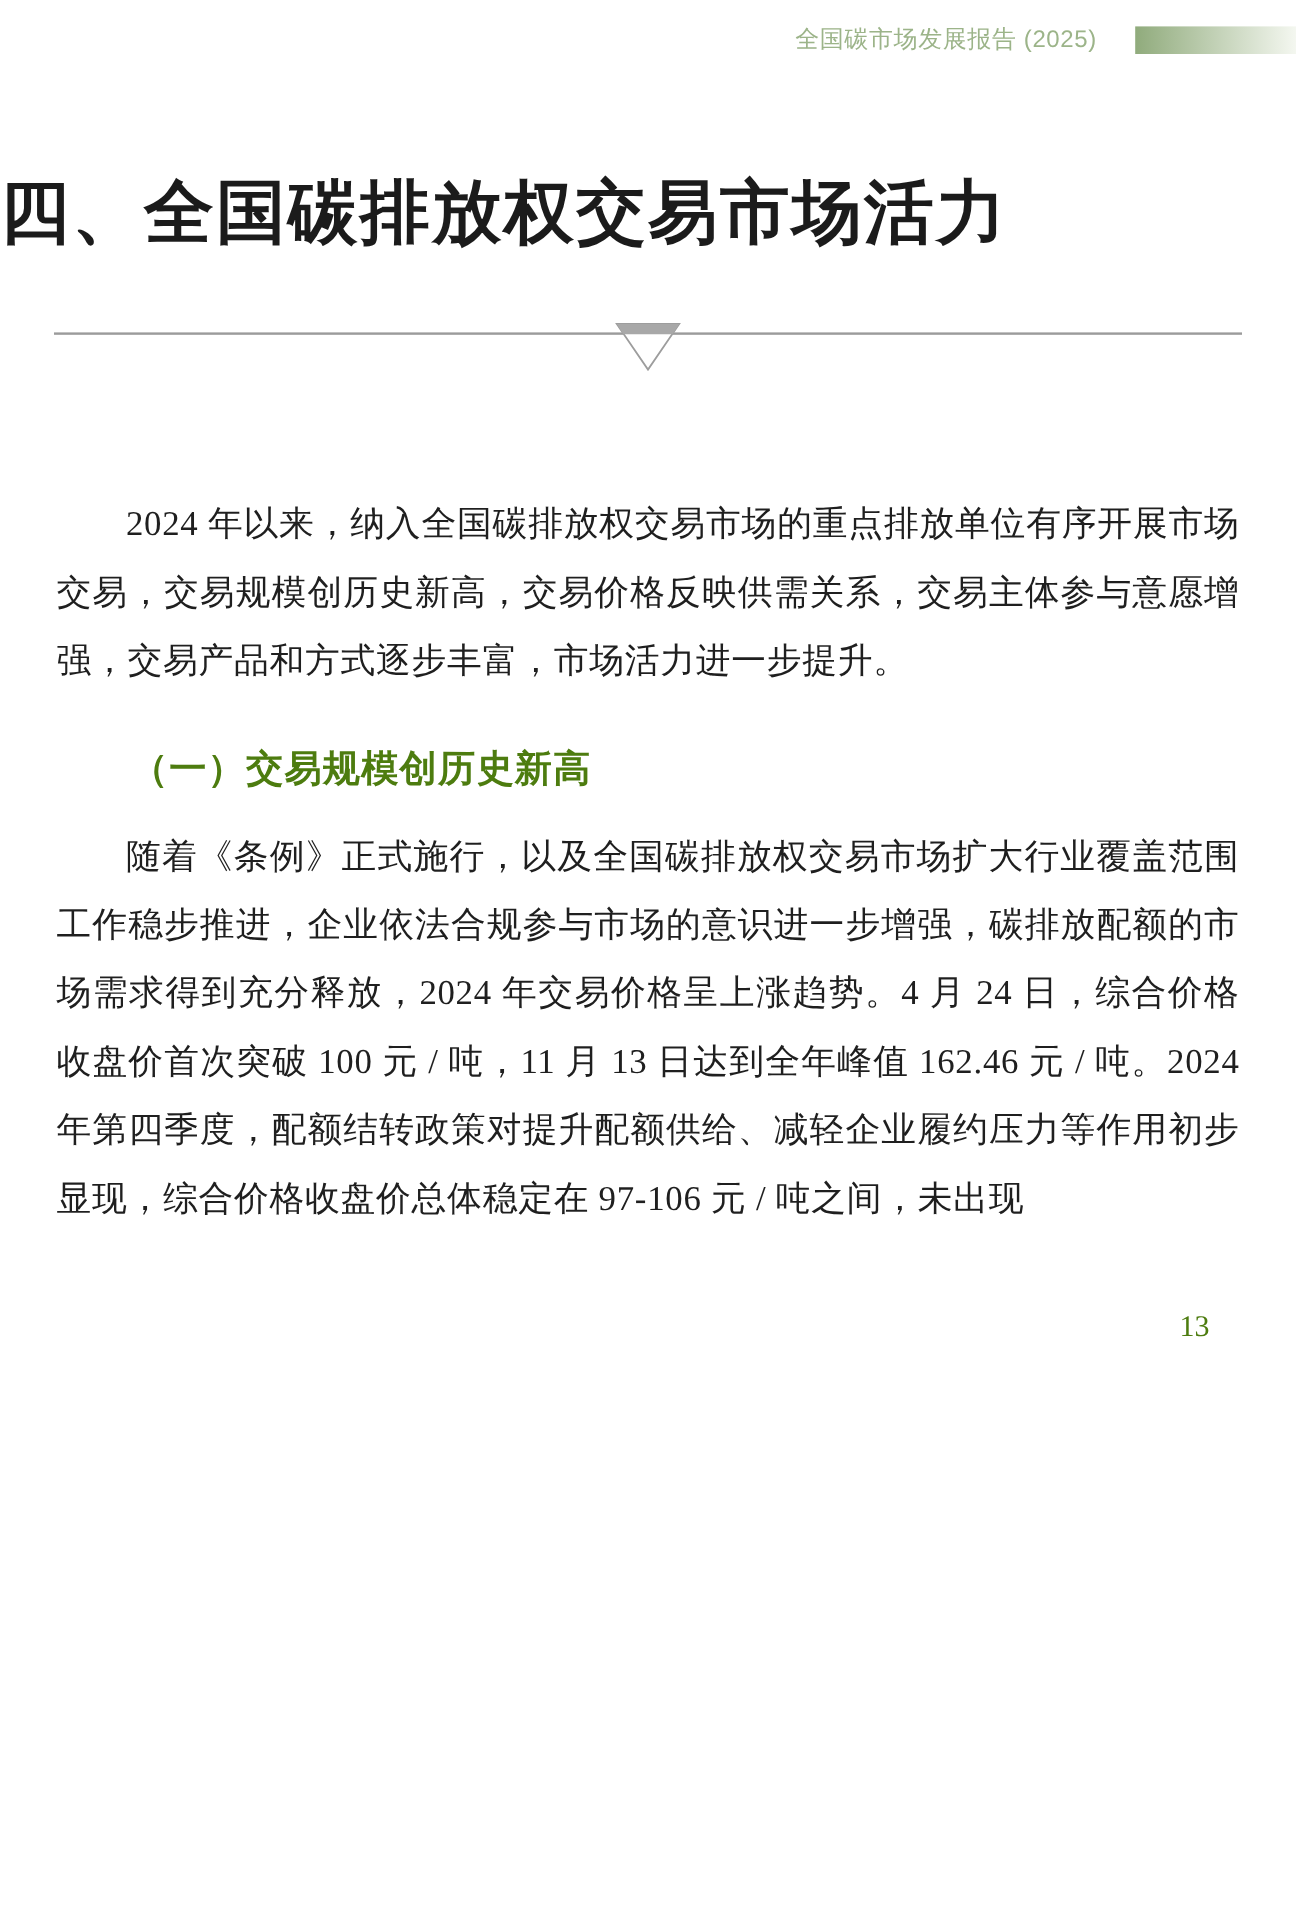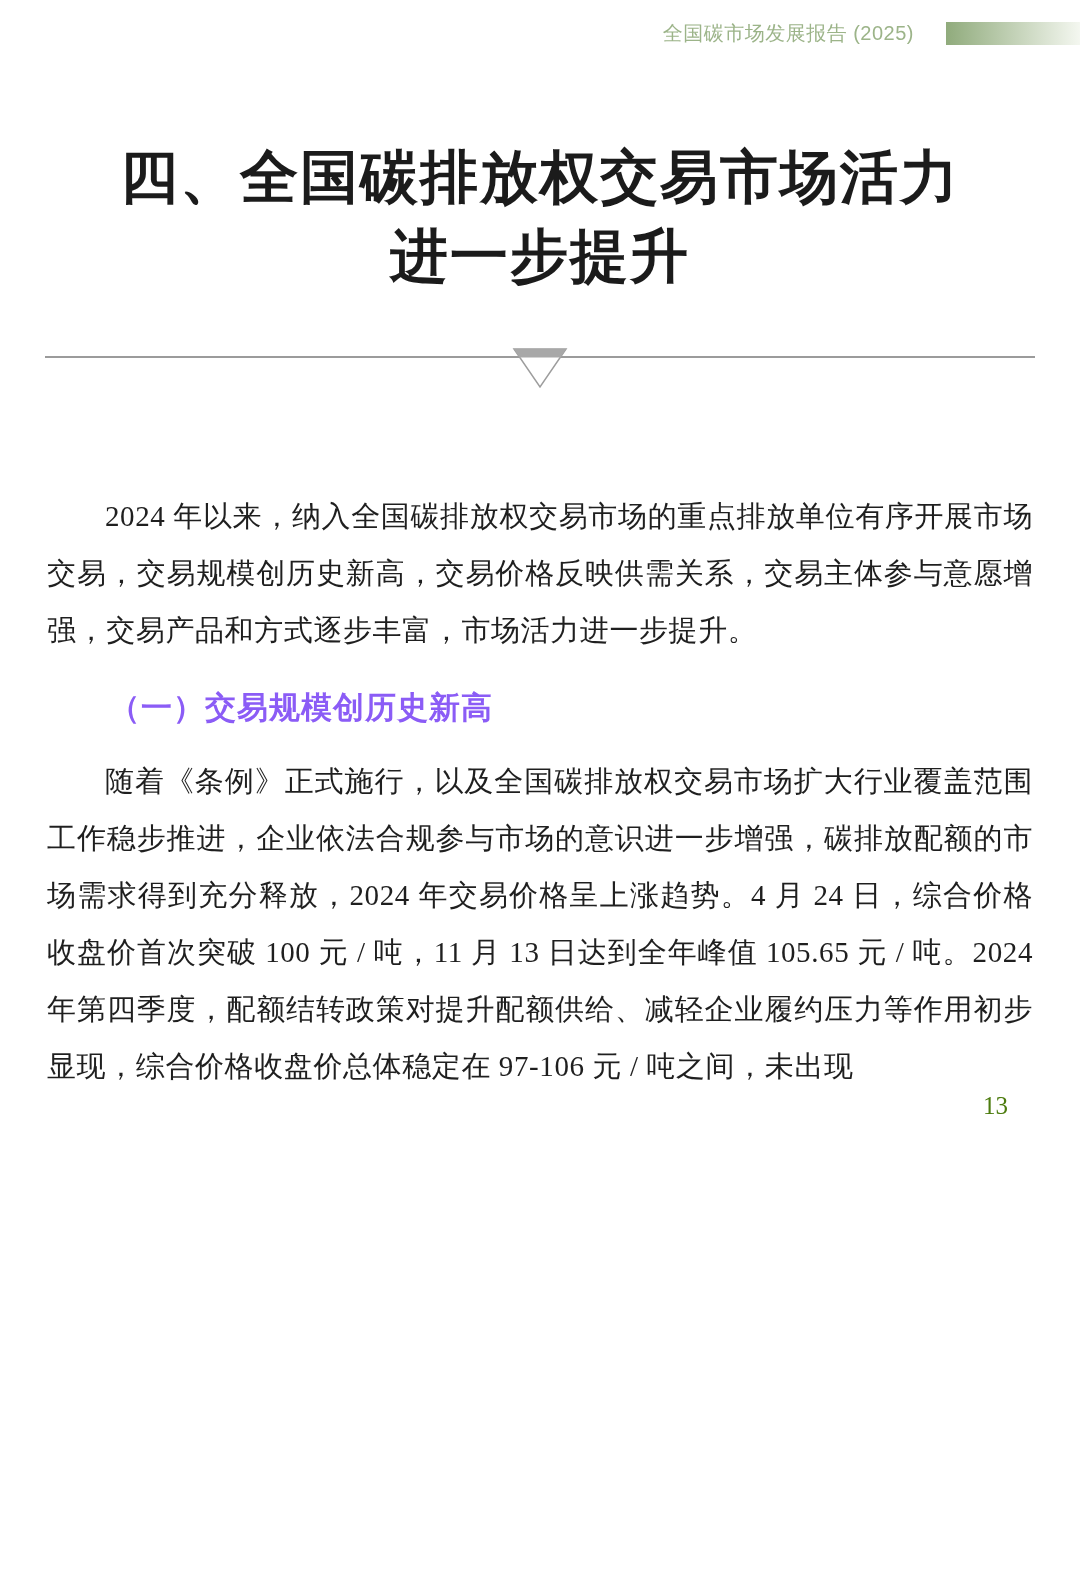--- a/index.html
+++ b/index.html
@@ -39,21 +39,20 @@
     right: 0;
     top: 2px;
     width: 134px;
     height: 23px;
     background: linear-gradient(to right, #90ab7c, #f4f7f0);
   }
 
   
   .chapter-title {
     padding-top: 138px;
-    text-align: center;
     font-weight: bold;
     font-size: 58px;
     line-height: 79px;
     letter-spacing: 2px;
     color: #1b1b1b;
   }
 
   
   .divider {
     position: relative;
@@ -83,27 +82,27 @@
     font-size: 29px;
     line-height: 57px;
     letter-spacing: 0.6px;
     text-align: justify;
     text-align-last: left;
     text-indent: 2em;
     color: #1f1f1f;
   }
   .intro-para { margin-top: 98px; }
   .section-heading {
-    margin-top: 26px;
+    margin-top: 38px;
     font-size: 31px;
     line-height: 46px;
     font-weight: bold;
     text-indent: 2em;
     letter-spacing: 1px;
-    color: #8b5cf6;
+    color: #4d7c0f;
   }
   .section-para { margin-top: 22px; }
 
   
   .page-number {
     position: absolute;
     right: 72px;
     bottom: 16px;
     font-size: 25px;
     color: #4d7c0f;
@@ -114,38 +113,37 @@
 
 <div class="page">
 
   <div class="running-header">
     <span class="report-name">全国碳市场发展报告 (2025)</span>
     <span class="header-bar"></span>
   </div>
 
   <div class="chapter-title">
     <div>四、全国碳排放权交易市场活力</div>
-    <div>进一步提升</div>
   </div>
 
   <div class="divider">
     <div class="rule"></div>
     <svg class="arrow" width="58" height="46" viewBox="0 0 58 46">
       <polygon points="3,5 55,5 29,43" fill="#ffffff" stroke="#9d9d9d" stroke-width="1.5"></polygon>
       <polygon points="3,5 55,5 49.5,13.5 8.5,13.5" fill="#a8a8a8"></polygon>
     </svg>
   </div>
 
   <div class="body-copy">
 
     <p class="para intro-para">2024 年以来，纳入全国碳排放权交易市场的重点排放单位有序开展市场交易，交易规模创历史新高，交易价格反映供需关系，交易主体参与意愿增强，交易产品和方式逐步丰富，市场活力进一步提升。</p>
 
     <h2 class="section-heading">（一）交易规模创历史新高</h2>
 
 
 
-    <p class="para section-para">随着《条例》正式施行，以及全国碳排放权交易市场扩大行业覆盖范围工作稳步推进，企业依法合规参与市场的意识进一步增强，碳排放配额的市场需求得到充分释放，2024 年交易价格呈上涨趋势。4 月 24 日，综合价格收盘价首次突破 100 元 / 吨，11 月 13 日达到全年峰值 105.65 元 / 吨。2024 年第四季度，配额结转政策对提升配额供给、减轻企业履约压力等作用初步显现，综合价格收盘价总体稳定在 97-106 元 / 吨之间，未出现</p>
+    <p class="para section-para">随着《条例》正式施行，以及全国碳排放权交易市场扩大行业覆盖范围工作稳步推进，企业依法合规参与市场的意识进一步增强，碳排放配额的市场需求得到充分释放，2024 年交易价格呈上涨趋势。4 月 24 日，综合价格收盘价首次突破 100 元 / 吨，11 月 13 日达到全年峰值 162.46 元 / 吨。2024 年第四季度，配额结转政策对提升配额供给、减轻企业履约压力等作用初步显现，综合价格收盘价总体稳定在 97-106 元 / 吨之间，未出现</p>
 
   </div>
 
   <div class="page-number">13</div>
 
 </div>
 
 </body></html>

